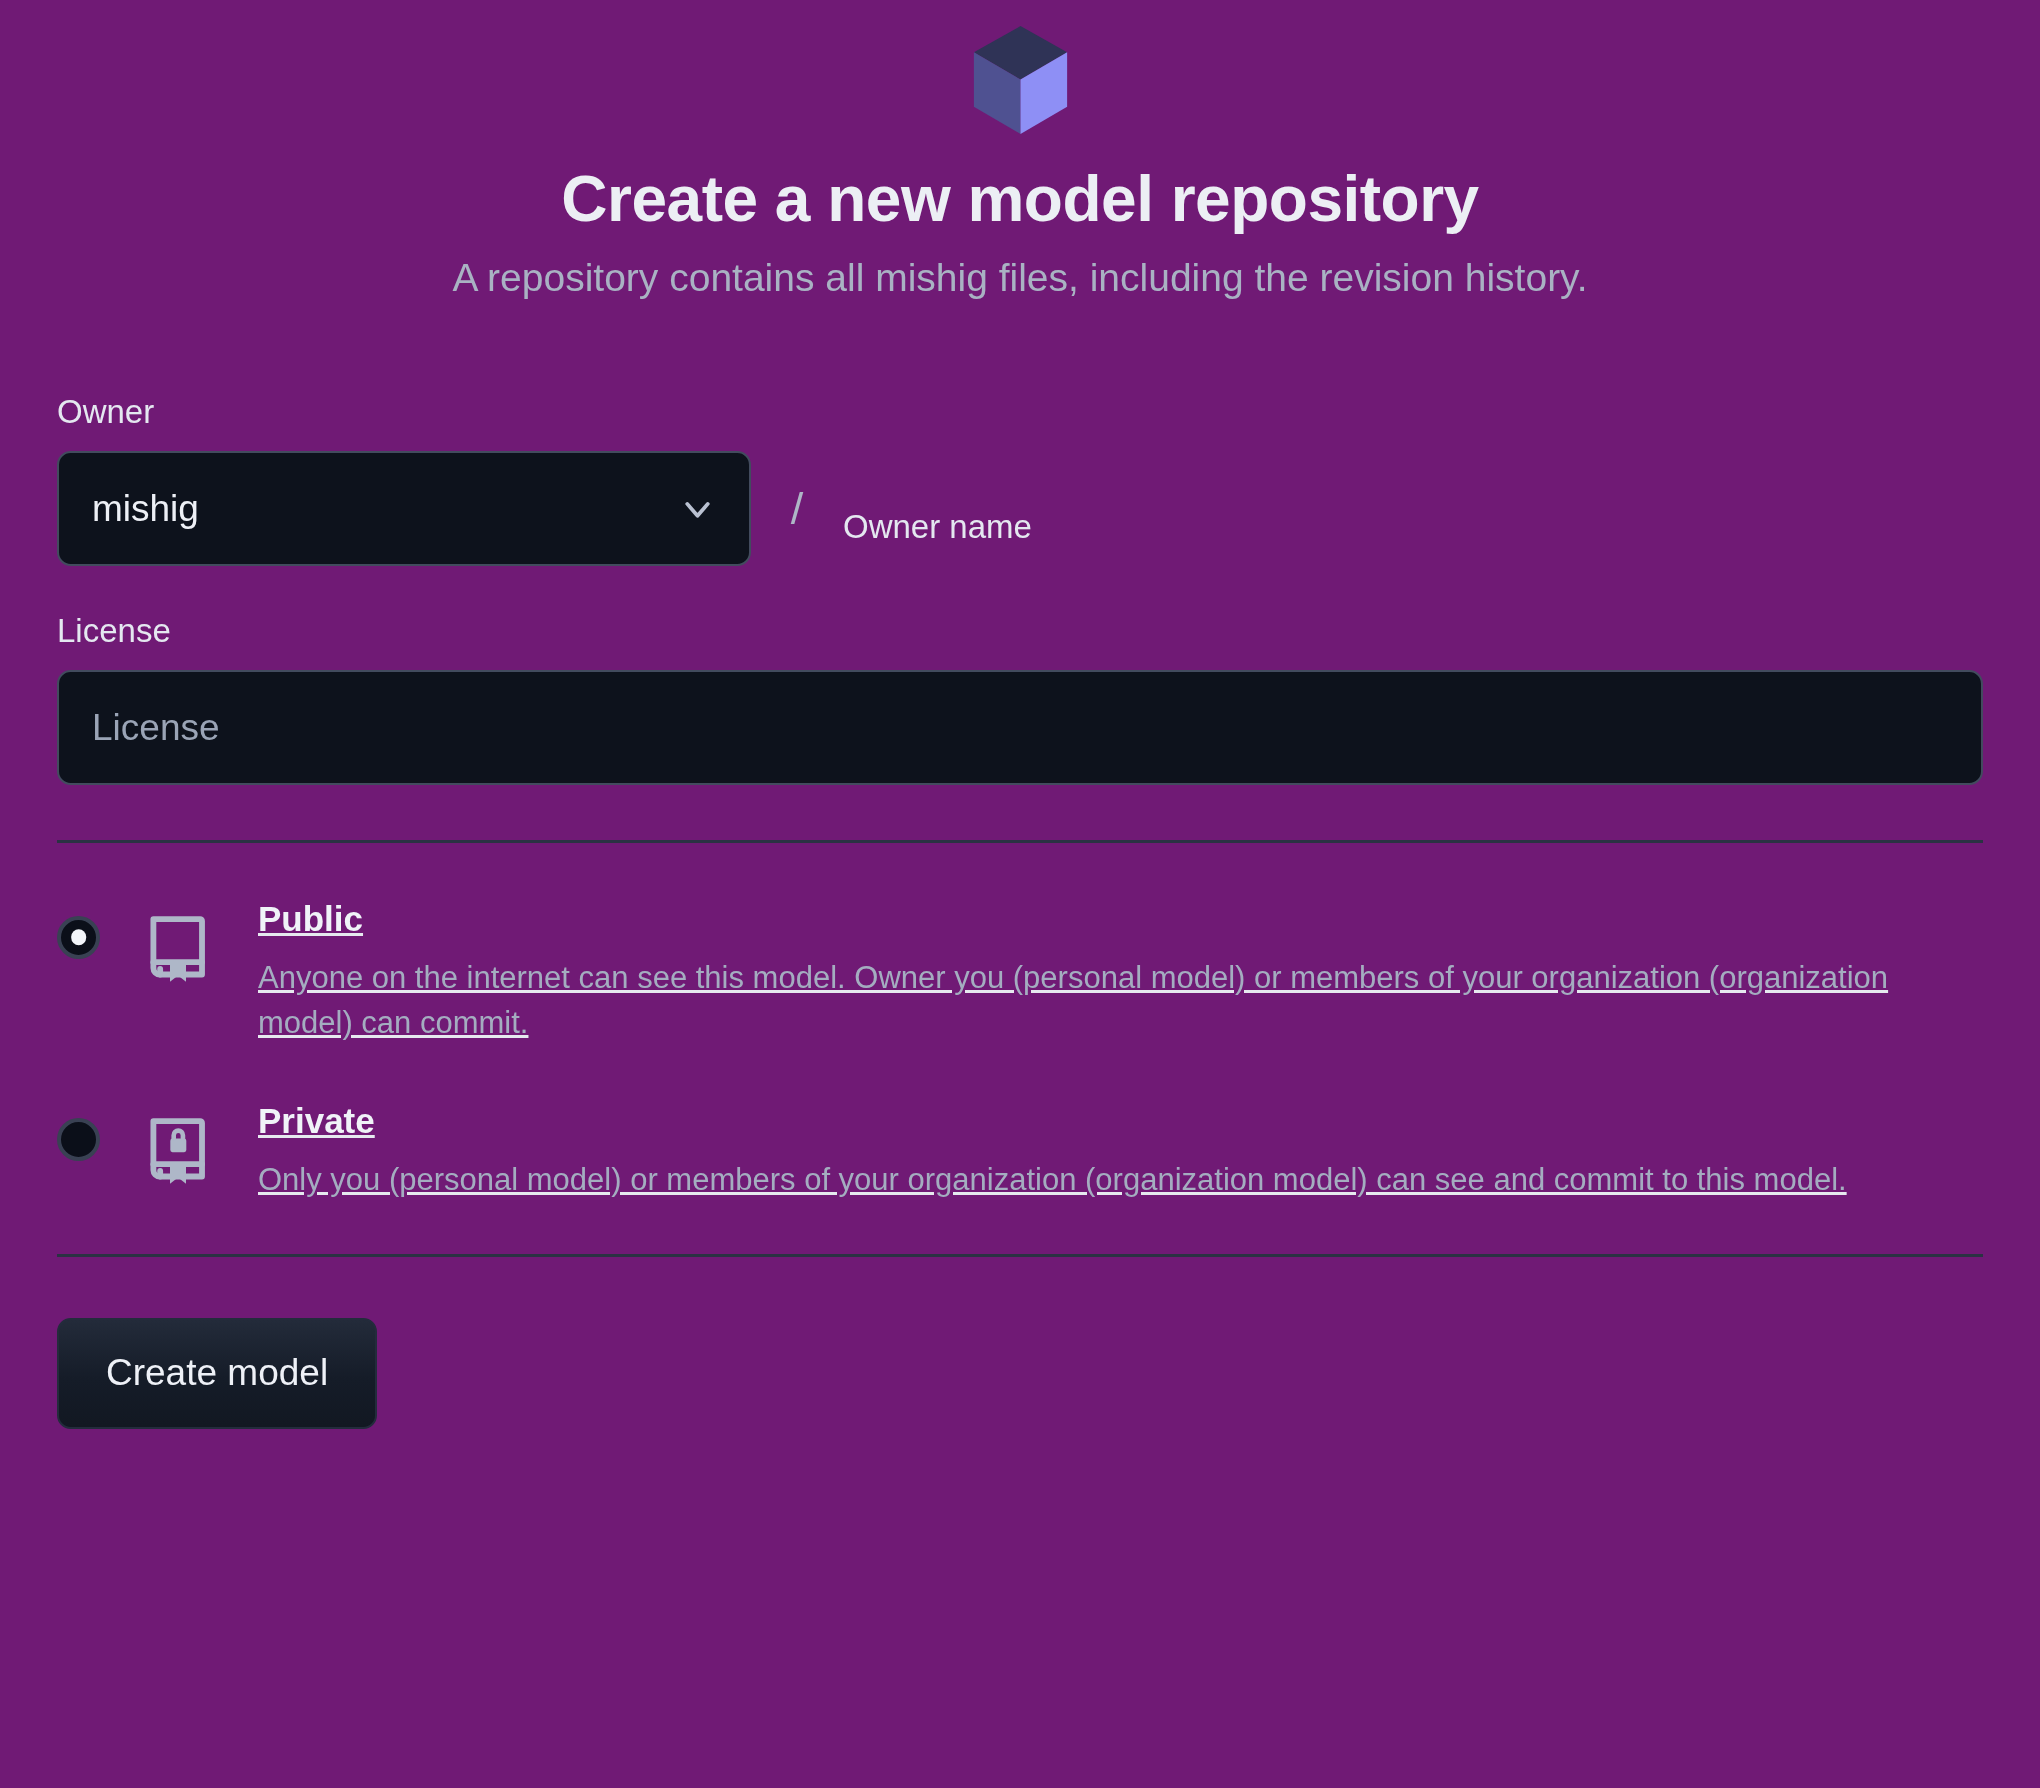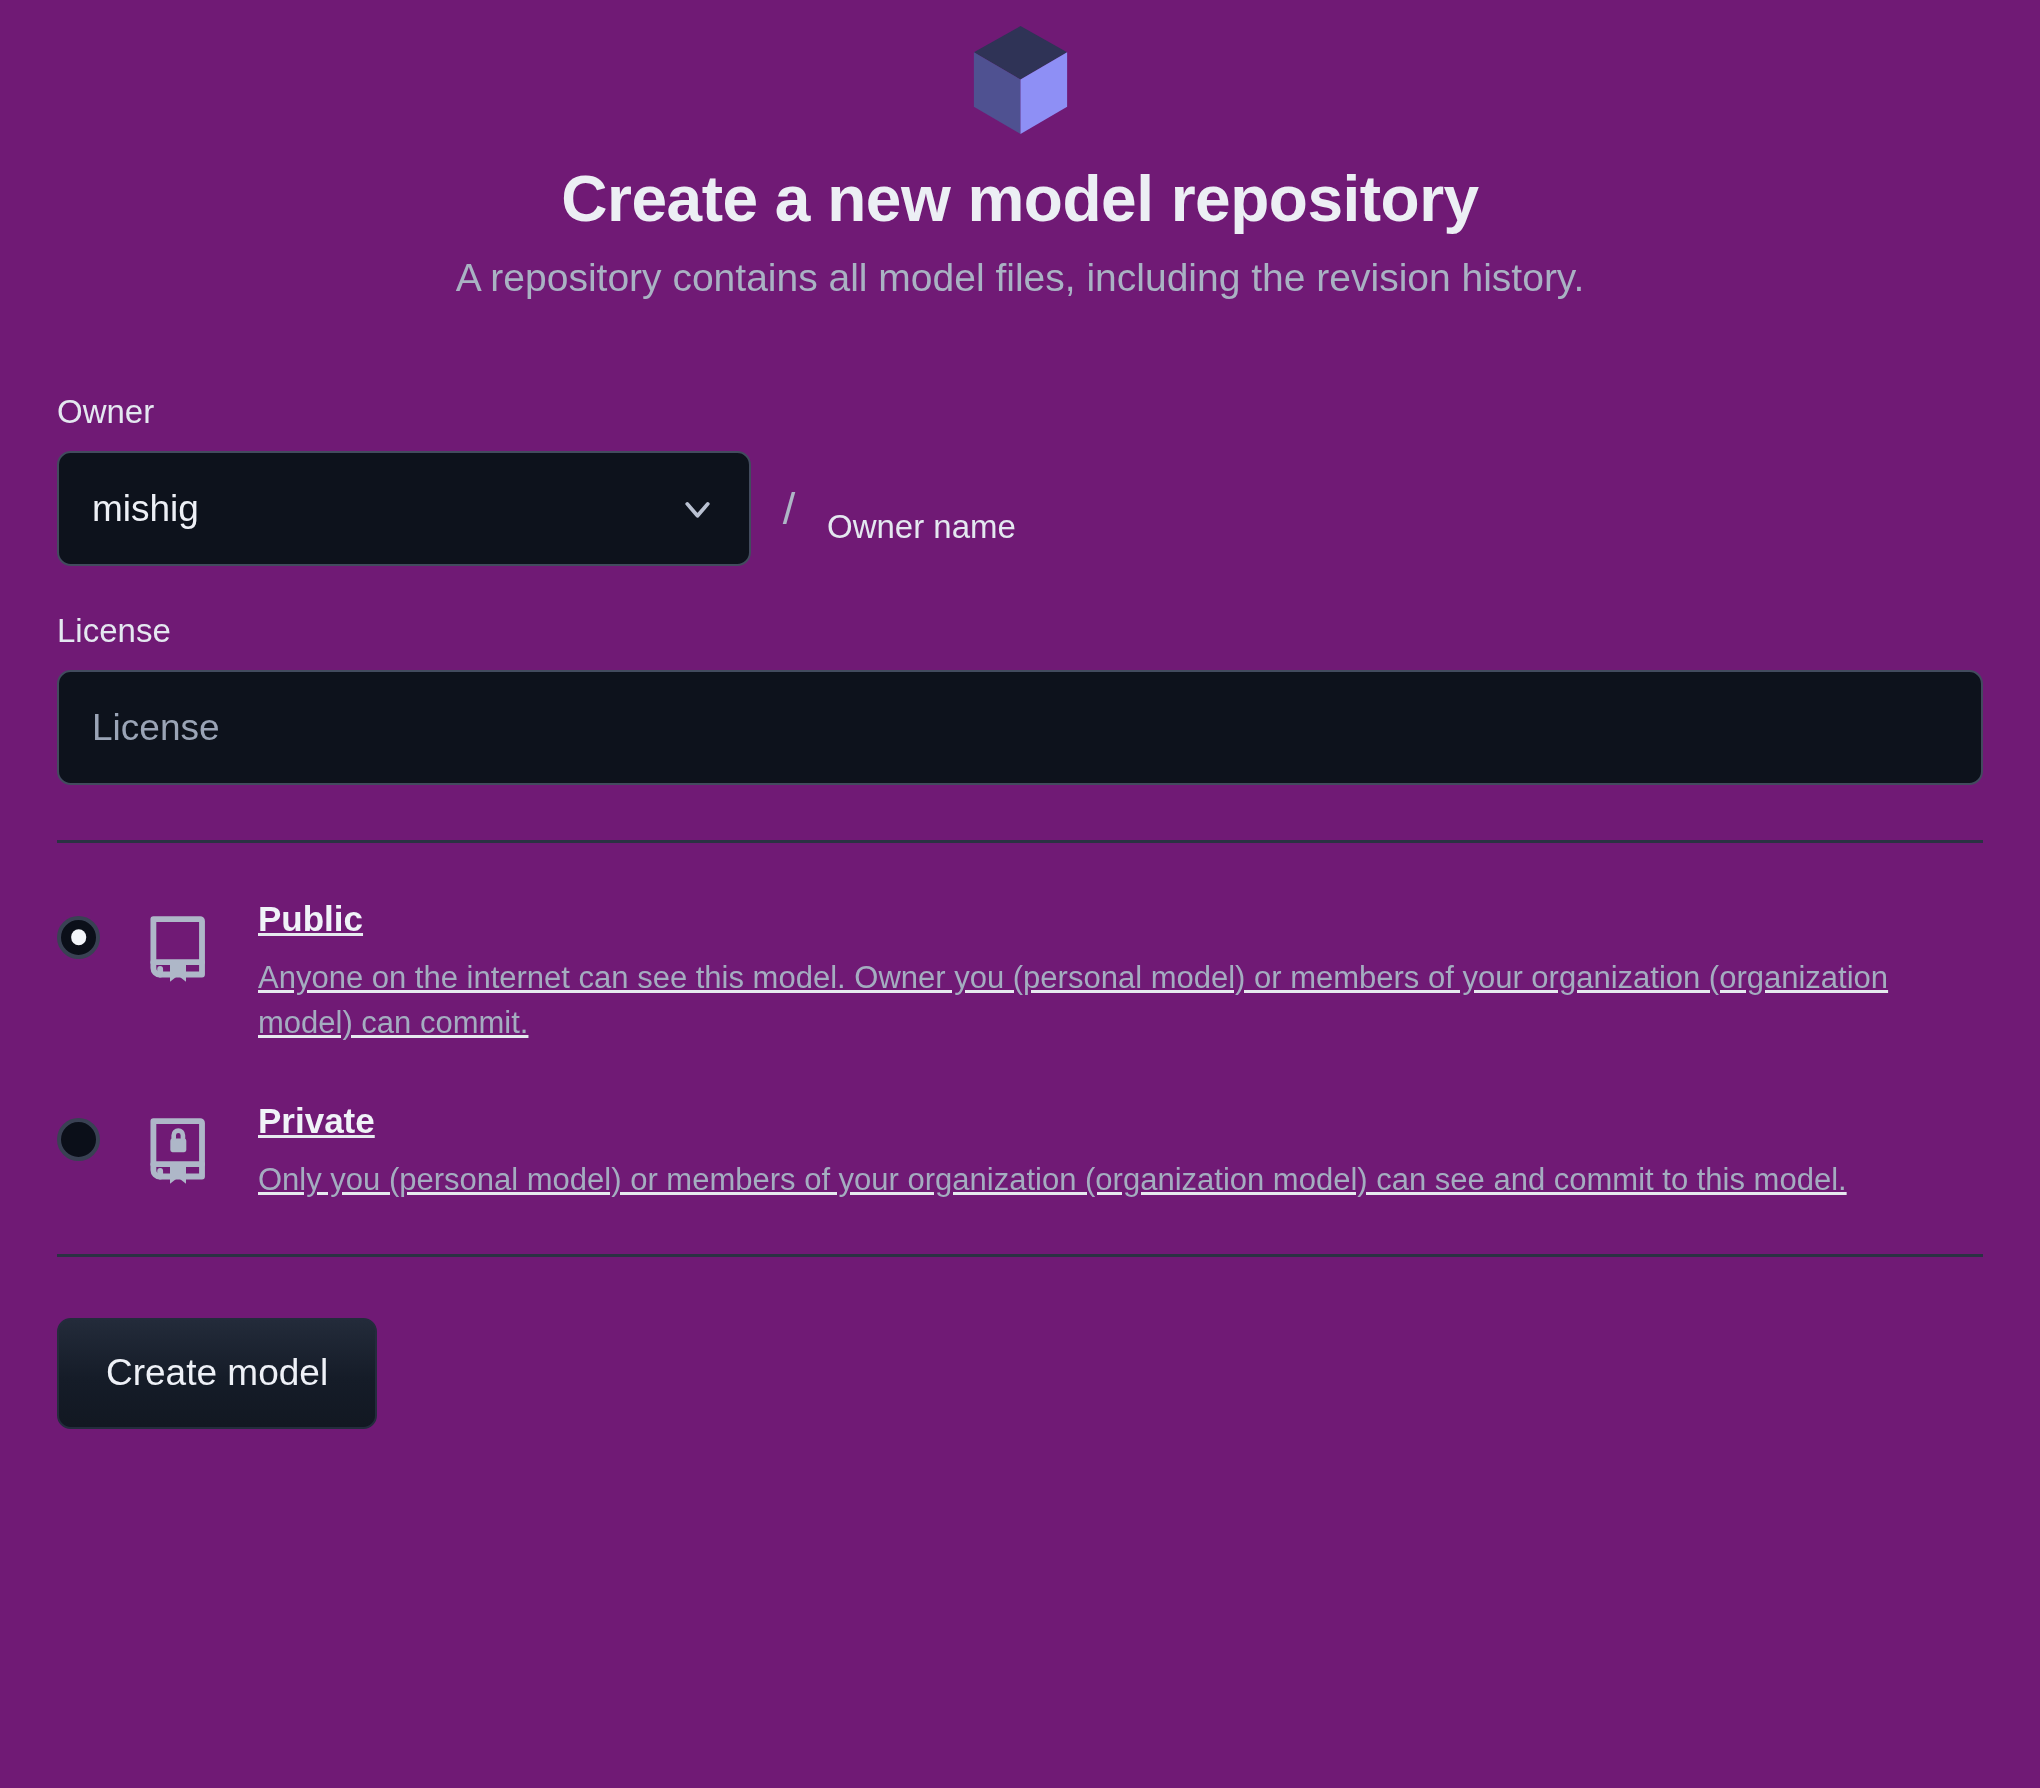--- a/index.html
+++ b/index.html
@@ -54,21 +54,21 @@
 
   
   .form {
     margin-top: 90px;
     padding: 0 57px;
   }
 
   .row {
     display: flex;
     align-items: flex-end;
-    gap: 0;
+    gap: 8px;
   }
   .field-label {
     display: block;
     font-size: 33px;
     line-height: 1.2;
     color: #e4e8f0;
     margin-bottom: 19.5px;
     font-weight: 400;
   }
 
@@ -209,21 +209,21 @@
       <span>
         <svg class="cube-svg" width="101" height="113" viewBox="0 0 104 116" xmlns="http://www.w3.org/2000/svg">
           <path d="M52 2 L100 29 L52 57 L4 29 Z" fill="#2f3356"></path>
           <path d="M4 29 L52 57 L52 113 L4 85 Z" fill="#4f5191"></path>
           <path d="M100 29 L52 57 L52 113 L100 85 Z" fill="#8e8ff5"></path>
         </svg>
       </span>
     </div>
 
     <h1 class="page-title">Create a new model repository</h1>
-    <p class="page-subtitle">A repository contains all model files, including the revision history.</p>
+    <p class="page-subtitle">A repository contains all mishig files, including the revision history.</p>
   </div>
 
   <div class="form">
 
     <div class="row">
 
       <div class="owner-col">
         <label class="field-label">Owner</label>
         <div class="control">
           <span class="value">mishig</span>

